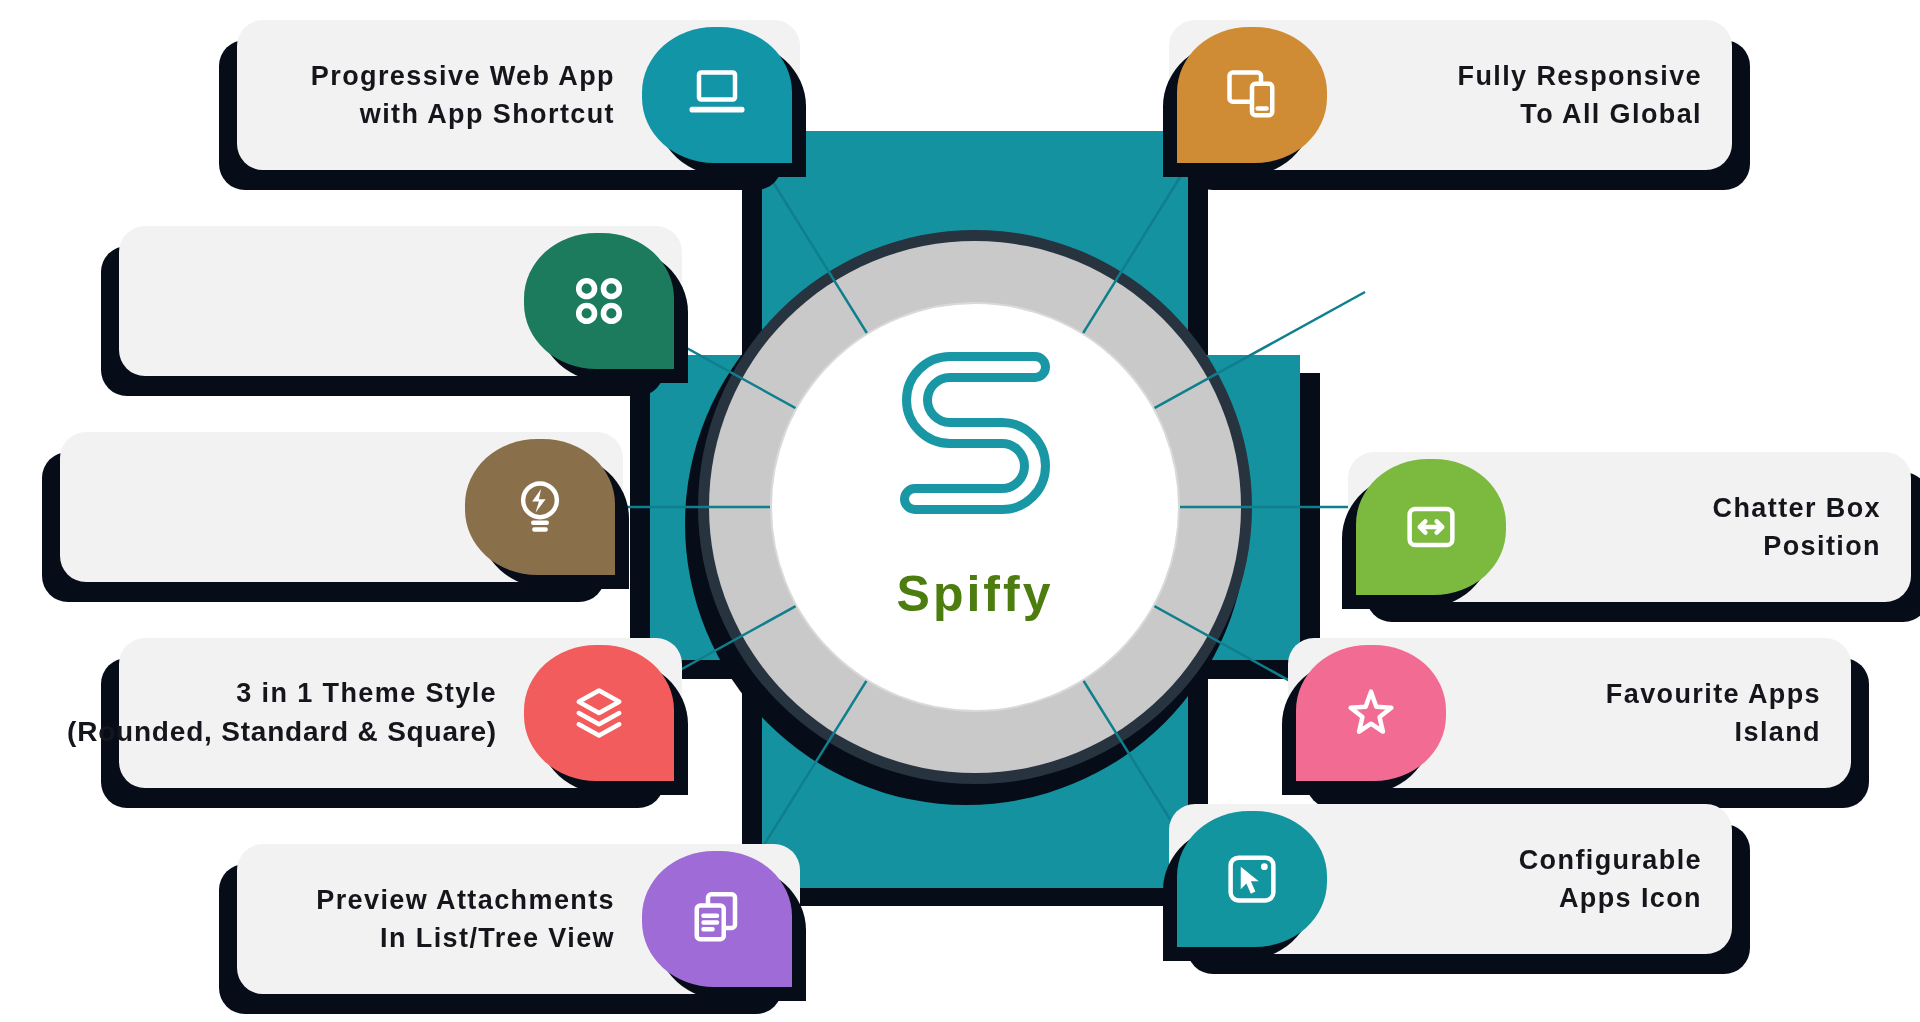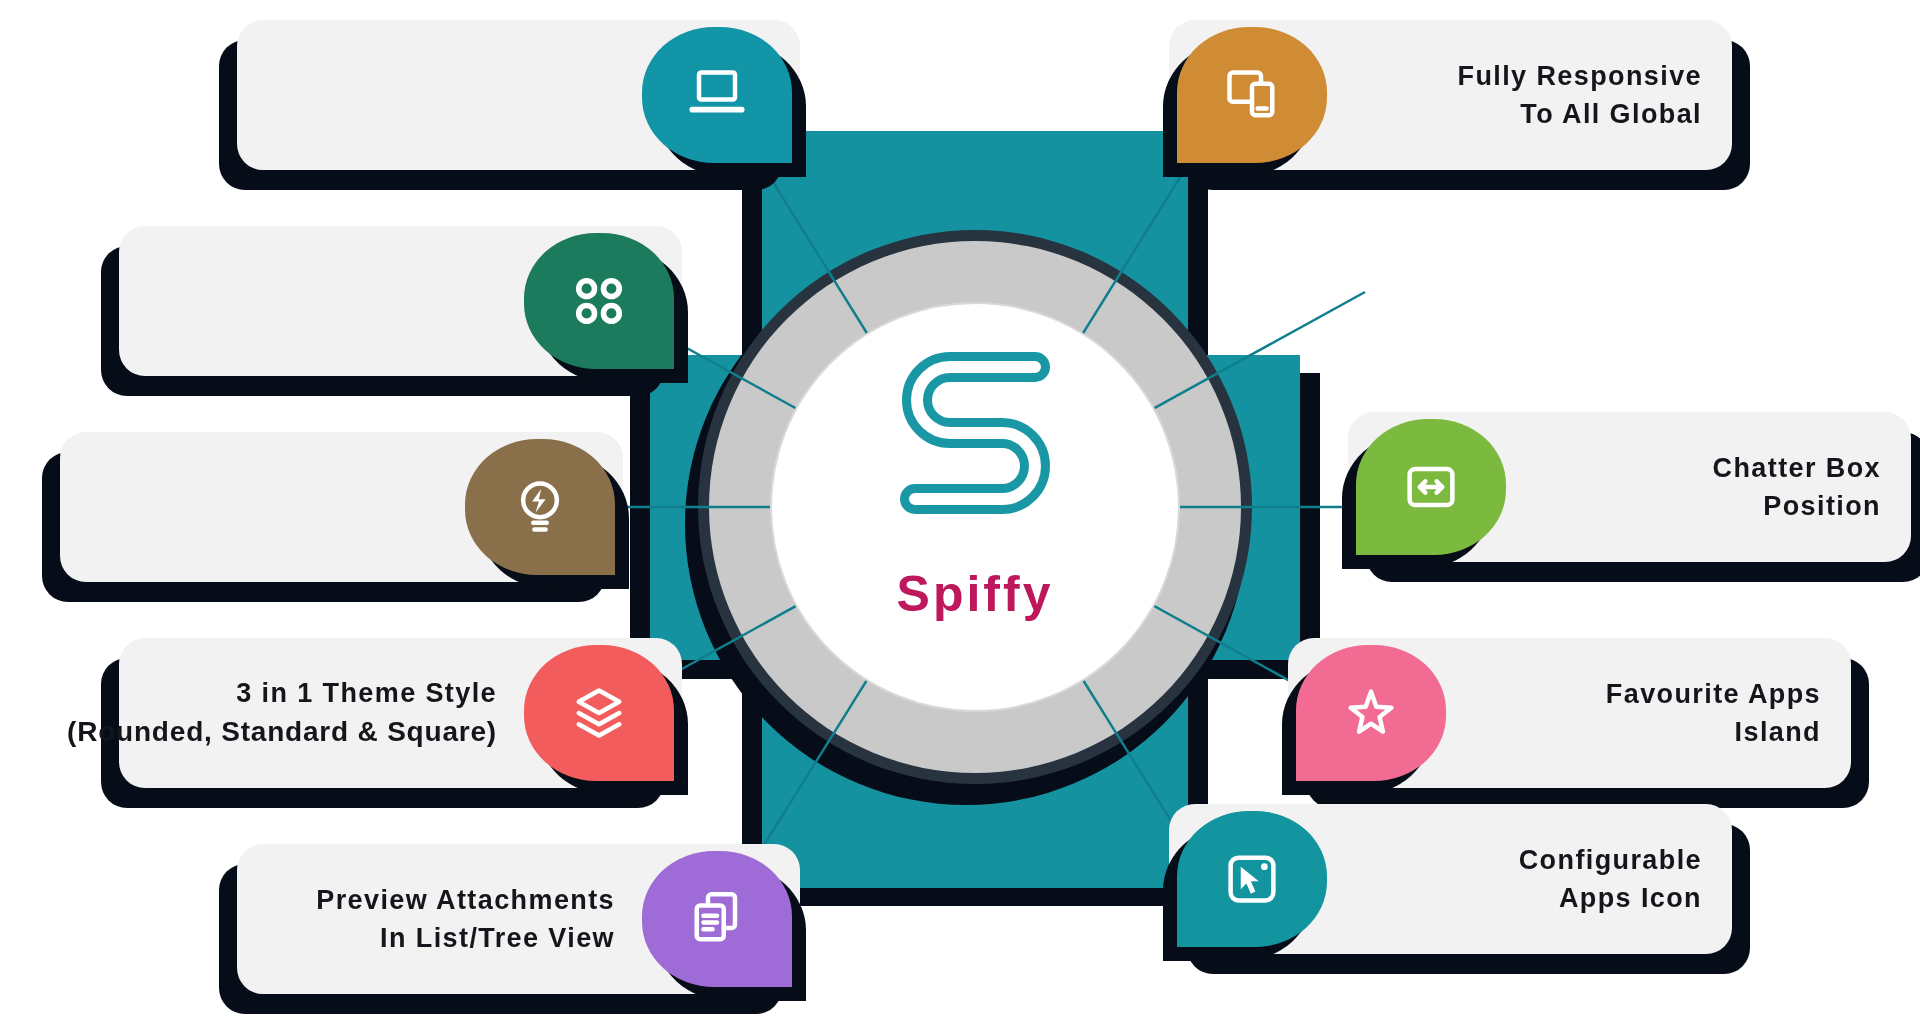--- a/index.html
+++ b/index.html
@@ -76,23 +76,27 @@
 
     <circle cx="975" cy="507" r="204" fill="#ffffff" stroke="#d9d9d9" stroke-width="2"></circle>
   </svg>
 
   <div class="logo-wrap">
     <svg width="260" height="210" viewBox="0 0 260 210">
       <path d="M190 35 H105 a33 33 0 0 0 0 66 h52 a33 33 0 0 1 0 66 H70" fill="none" stroke="#1a97a5" stroke-width="30" stroke-linecap="round"></path>
       <path d="M190 35 H105 a33 33 0 0 0 0 66 h52 a33 33 0 0 1 0 66 H70" fill="none" stroke="#ffffff" stroke-width="12" stroke-linecap="round"></path>
     </svg>
   </div>
-  <div class="brand" style="color: #be185d;">Spiffy</div>
+  <div class="brand" style="color: #4d7c0f;">Spiffy</div>
 
   <div class="card left" style="left:237px;top:20px">
+    <div class="text">
+      <div class="tline">Progressive Web App</div>
+      <div class="tline">with App Shortcut</div>
+    </div>
     <div class="leaf" style="--leaf: #1295a6;">
       <svg width="72" height="72" viewBox="0 0 64 64" fill="none" stroke="#fff" stroke-width="4" stroke-linecap="round" stroke-linejoin="round">
         <rect x="16" y="12" width="32" height="24" rx="2"></rect>
         <path d="M10 45 h44" stroke-width="5"></path>
       </svg>
     </div>
   </div>
 
   <div class="card left" style="left:119px;top:226px">
     <div class="leaf" style="--leaf: #1b7b5c;">
@@ -151,21 +155,21 @@
     <div class="leaf" style="--leaf: #cf8c35;">
       <svg width="72" height="72" viewBox="0 0 64 64" fill="none" stroke="#fff" stroke-width="4" stroke-linecap="round">
         <rect x="12" y="12" width="28" height="26" rx="3"></rect>
         <rect x="32" y="22" width="18" height="28" rx="3" fill="var(--leaf)"></rect>
         <path d="M37 44 h8"></path>
       </svg>
     </div>
   </div>
 
 
-  <div class="card right" style="left:1348px;top:412px">
+  <div class="card right" style="left:1348px;top:452px">
     <div class="text">
       <div class="tline">Chatter Box</div>
       <div class="tline">Position</div>
     </div>
     <div class="leaf" style="--leaf: #7cb93f;">
       <svg width="72" height="72" viewBox="0 0 64 64" fill="none" stroke="#fff" stroke-width="4" stroke-linecap="round" stroke-linejoin="round">
         <rect x="13" y="16" width="38" height="32" rx="5"></rect>
         <path d="M22 32 h20 M22 32 l5 -5 M22 32 l5 5 M42 32 l-5 -5 M42 32 l-5 5"></path>
       </svg>
     </div>

